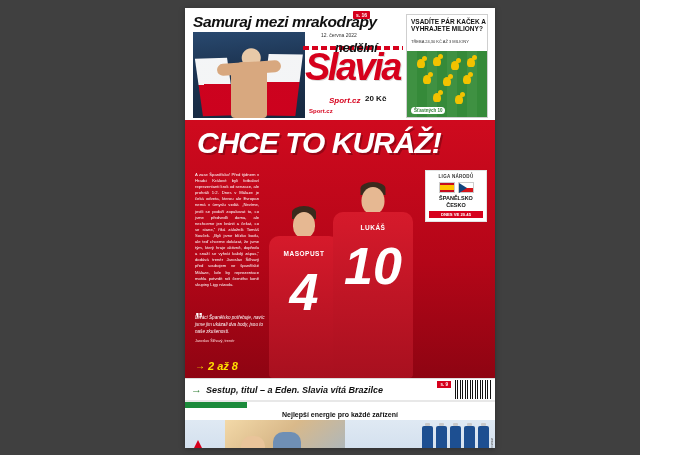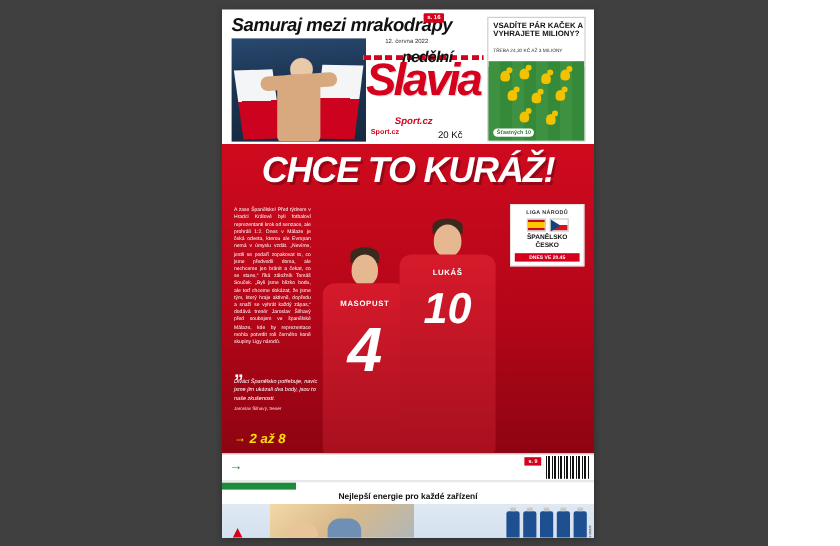--- a/index.html
+++ b/index.html
@@ -120,22 +120,22 @@
   .mh-strip {
     position: absolute; left: 0px; top: 16px;
     width: 100px; height: 4px;
     background: repeating-linear-gradient(90deg,#d6001c 0 6px,#ffffff 6px 9px);
   }
   .mh-sportcz {
     position: absolute; left: 26px; top: 66px;
     font-size: 8px; font-weight: bold; font-style: italic; color: #d6001c;
   }
   .mh-price {
-    position: absolute; left: 62px; top: 78px;
-    font-size: 8px; font-weight: normal; color: #111;
+    position: absolute; left: 62px; top: 64px;
+    font-size: 8px; font-weight: bold; color: #111;
   }
   .mh-sportcz-sm {
     position: absolute; left: 6px; top: 78px;
     font-size: 6px; font-weight: bold; color: #d6001c;
   }
 
   
   .mh-promo {
     position: absolute;
     left: 221px; top: 6px;
@@ -179,21 +179,21 @@
     position: relative;
     width: 100%;
     height: 258px;
     background: linear-gradient(180deg,#cf0a1e 0%, #b40618 55%, #8e0412 100%);
     overflow: hidden;
   }
   .cover-title {
     position: absolute;
     left: 12px; top: 8px;
     width: 286px;
-    text-align: center;
+    text-align: left;
     font-size: 30px;
     font-weight: bold;
     font-style: italic;
     color: #ffffff;
     letter-spacing: -1px;
     text-shadow: 2px 2px 0 rgba(0,0,0,0.25);
     line-height: 1;
   }
   .cover-col {
     position: absolute;
@@ -260,21 +260,21 @@
   #playerLeft .head { width: 22px; height: 26px; top: 6px; }
   #playerLeft .jersey { top: 30px; height: 142px; }
   #playerLeft .name { top: 44px; font-size: 6.5px; }
   #playerLeft .num { top: 56px; font-size: 52px; }
   
   #playerRight { left: 70px; width: 80px; height: 196px; background: none; }
   #playerRight .hair { width: 25px; height: 13px; top: 0px; }
   #playerRight .head { width: 23px; height: 27px; top: 5px; }
   #playerRight .jersey { top: 30px; height: 166px; }
   #playerRight .name { top: 42px; font-size: 6.5px; }
-  #playerRight .num { top: 54px; font-size: 36px; }
+  #playerRight .num { top: 54px; font-size: 52px; }
 
   
   .side-box {
     position: absolute;
     left: 240px; top: 50px;
     width: 62px;
     background: #ffffff;
     border: 1px solid #e3e3e3;
     padding: 3px;
     text-align: center;
@@ -488,20 +488,21 @@
       </div>
 
       <div class="page-ref">
         <span class="arrow">→</span>
         <span class="ref-text">2 až 8</span>
       </div>
     </div>
 
     <div class="teaser">
       <span class="teaser-arrow">→</span>
+      <span class="teaser-text">Sestup, titul – a Eden. Slavia vítá Brazilce</span>
       <span class="teaser-tag">s. 9</span>
       <span class="barcode"></span>
     </div>
 
     <div class="advert">
       <div class="ad-top"></div>
       <div class="ad-headline">Nejlepší energie pro každé zařízení</div>
       <div class="ad-body">
         <div class="ad-photo">
           <div class="p1"></div>

